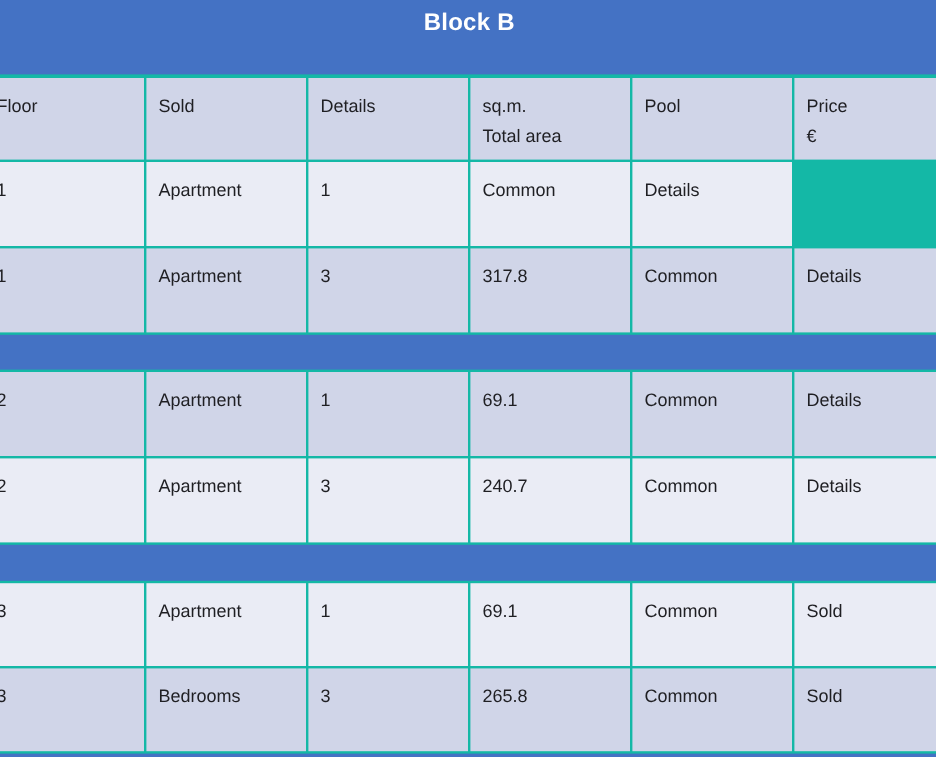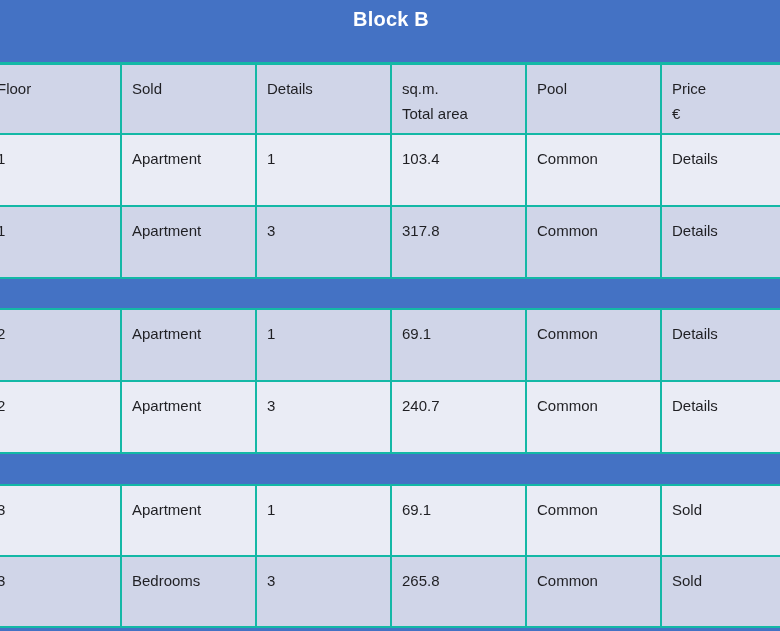--- a/index.html
+++ b/index.html
@@ -72,21 +72,20 @@
       <div class="cell">
         <span class="line">Price</span>
         <span class="line">€</span>
       </div>
     </div>
 
     <div class="row data-row row-1 band-light">
       <div class="cell">1</div>
       <div class="cell">Apartment</div>
       <div class="cell">1</div>
-      <div class="cell">103.4</div>
       <div class="cell">Common</div>
       <div class="cell price-link">Details</div>
     </div>
 
     <div class="row data-row row-2 band-dark">
       <div class="cell">1</div>
       <div class="cell">Apartment</div>
       <div class="cell">3</div>
       <div class="cell">317.8</div>
       <div class="cell">Common</div>

